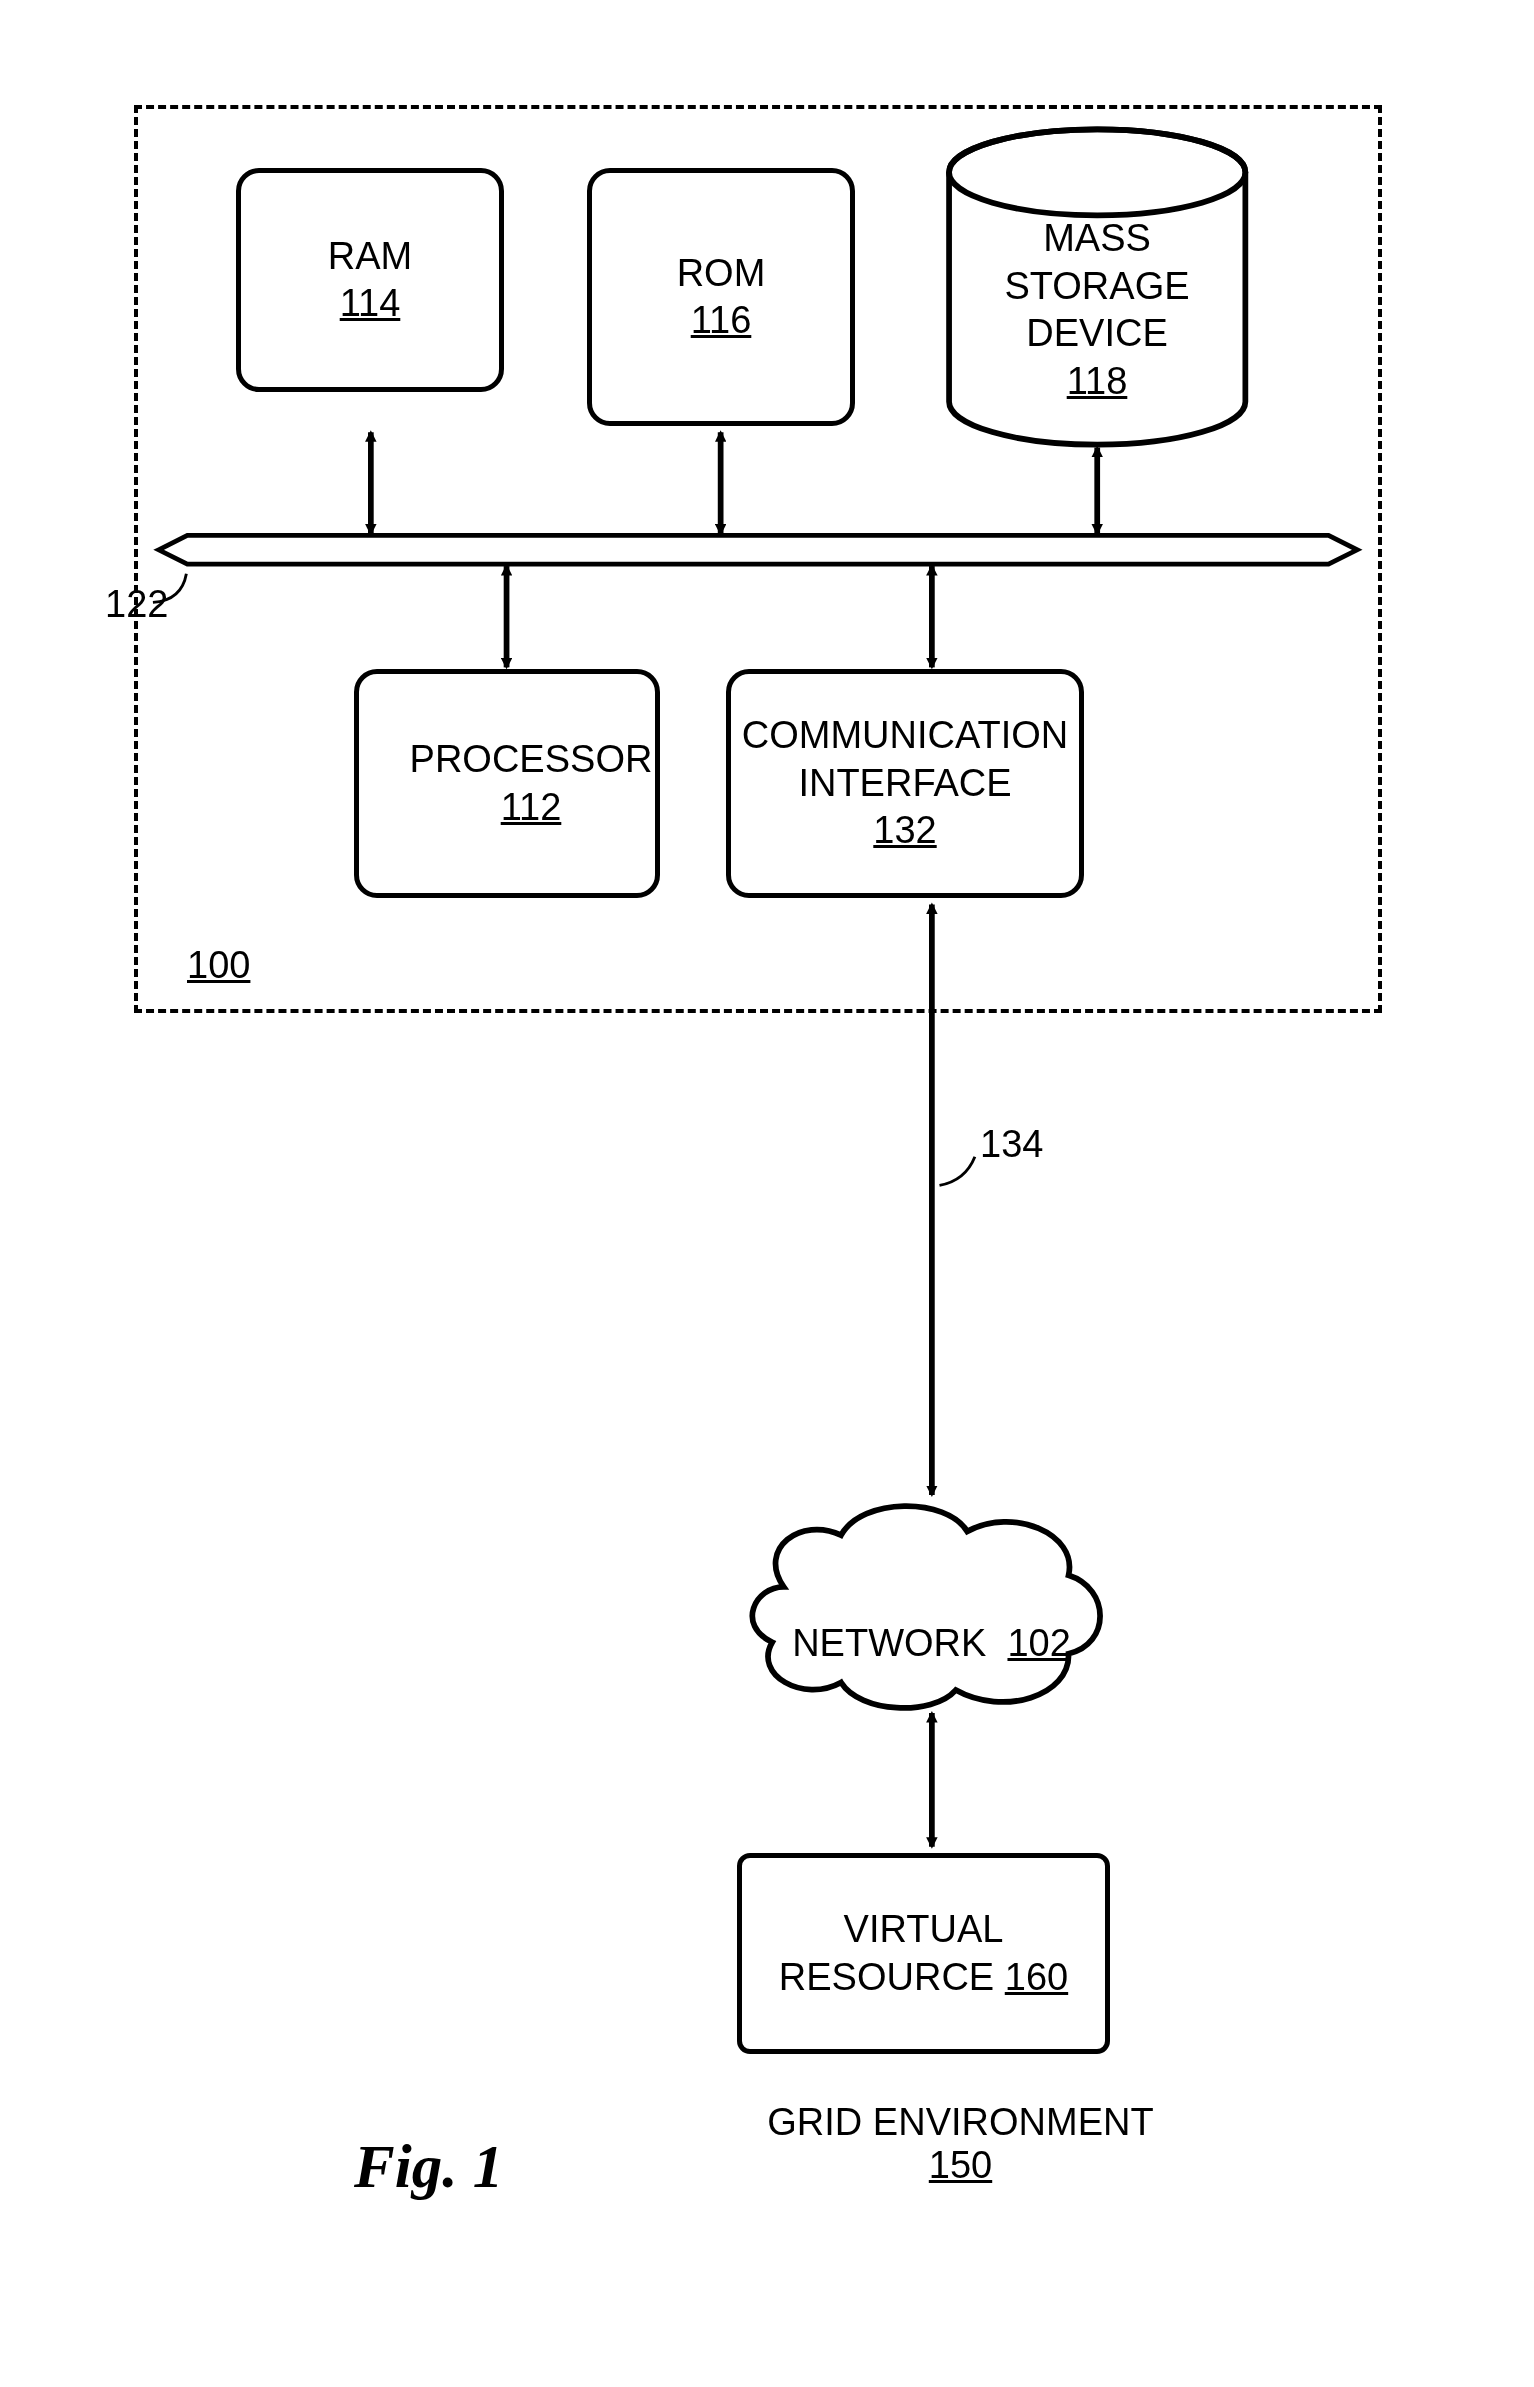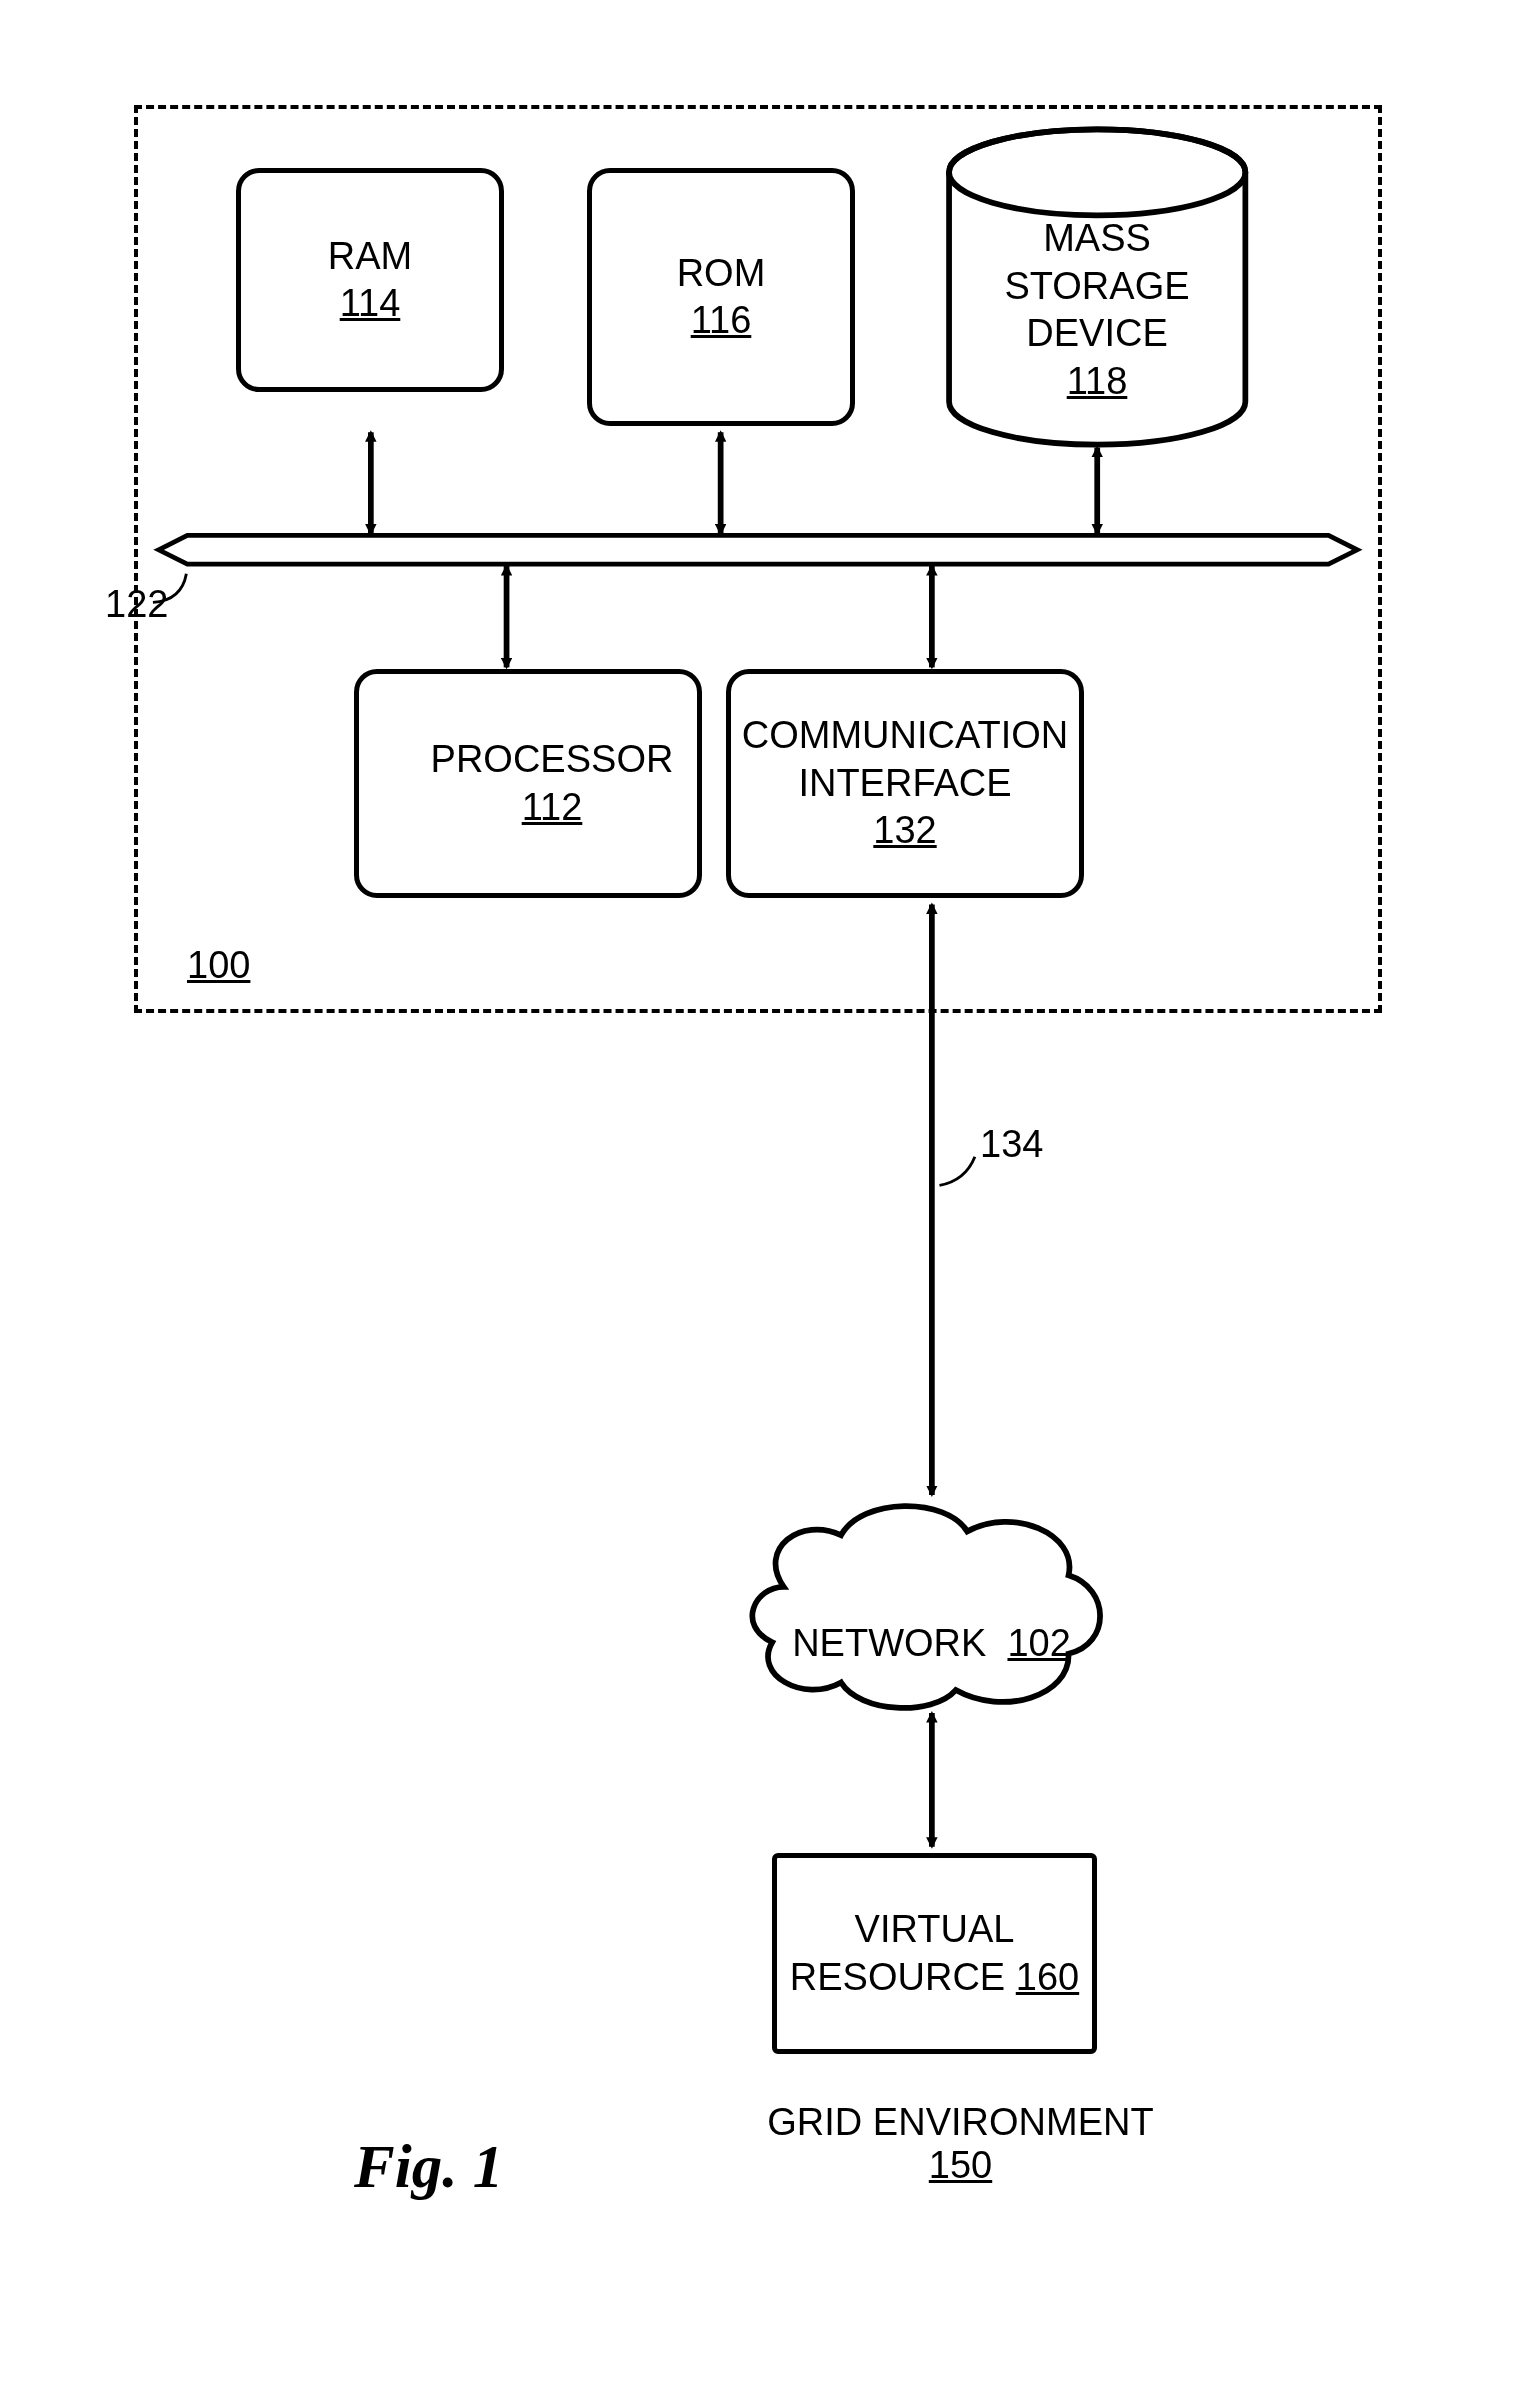--- a/index.html
+++ b/index.html
@@ -89,21 +89,21 @@
       <ellipse cx="1148" cy="180" rx="155" ry="45" fill="none"></ellipse>
     </g>
   </svg>
   <div style="position:absolute; left:949px; top:215px; width:296px; text-align:center; font-size:38px; line-height:1.25;">
     <div>MASS</div>
     <div>STORAGE</div>
     <div>DEVICE</div>
     <div class="ref" style="text-decoration:underline;">118</div>
   </div>
 
-  <div class="box" style="left:354px; top:669px; width:348px; height:229px;padding-left:48px;">
+  <div class="box" style="left:354px; top:669px; width:306px; height:229px;padding-left:48px;">
     <div>PROCESSOR</div>
     <div class="ref">112</div>
   </div>
 
   <div class="box" style="left:726px; top:669px; width:358px; height:229px;">
     <div>COMMUNICATION</div>
     <div>INTERFACE</div>
     <div class="ref">132</div>
   </div>
 
@@ -151,21 +151,21 @@
   <div class="label" style="left:105px; top:583px;">122</div>
 
   <div class="label" style="left:980px; top:1123px;">134</div>
 
   <div class="label" style="left:774px; top:1581px; width:315px;margin-top:41px;">
     <span>NETWORK</span>&nbsp;&nbsp;<span style="text-decoration:underline;">102</span>
   </div>
 
   <div class="solid-box" style="left:696px; top:1434px; width:497px; height:803px; z-index:-1;"></div>
 
-  <div class="box" style="left:772px; top:1853px; width:325px; height:201px; border-radius:6px;">
+  <div class="box" style="left:737px; top:1853px; width:373px; height:201px; border-radius:13px;">
     <div>VIRTUAL</div>
     <div>
       <span>RESOURCE</span>&nbsp;<span style="text-decoration:underline;">160</span>
     </div>
   </div>
 
   <div class="label" style="left:712px; top:2101px; width:497px; text-align:center;">
     <div>GRID ENVIRONMENT</div>
     <div style="text-decoration:underline;">150</div>
   </div>

